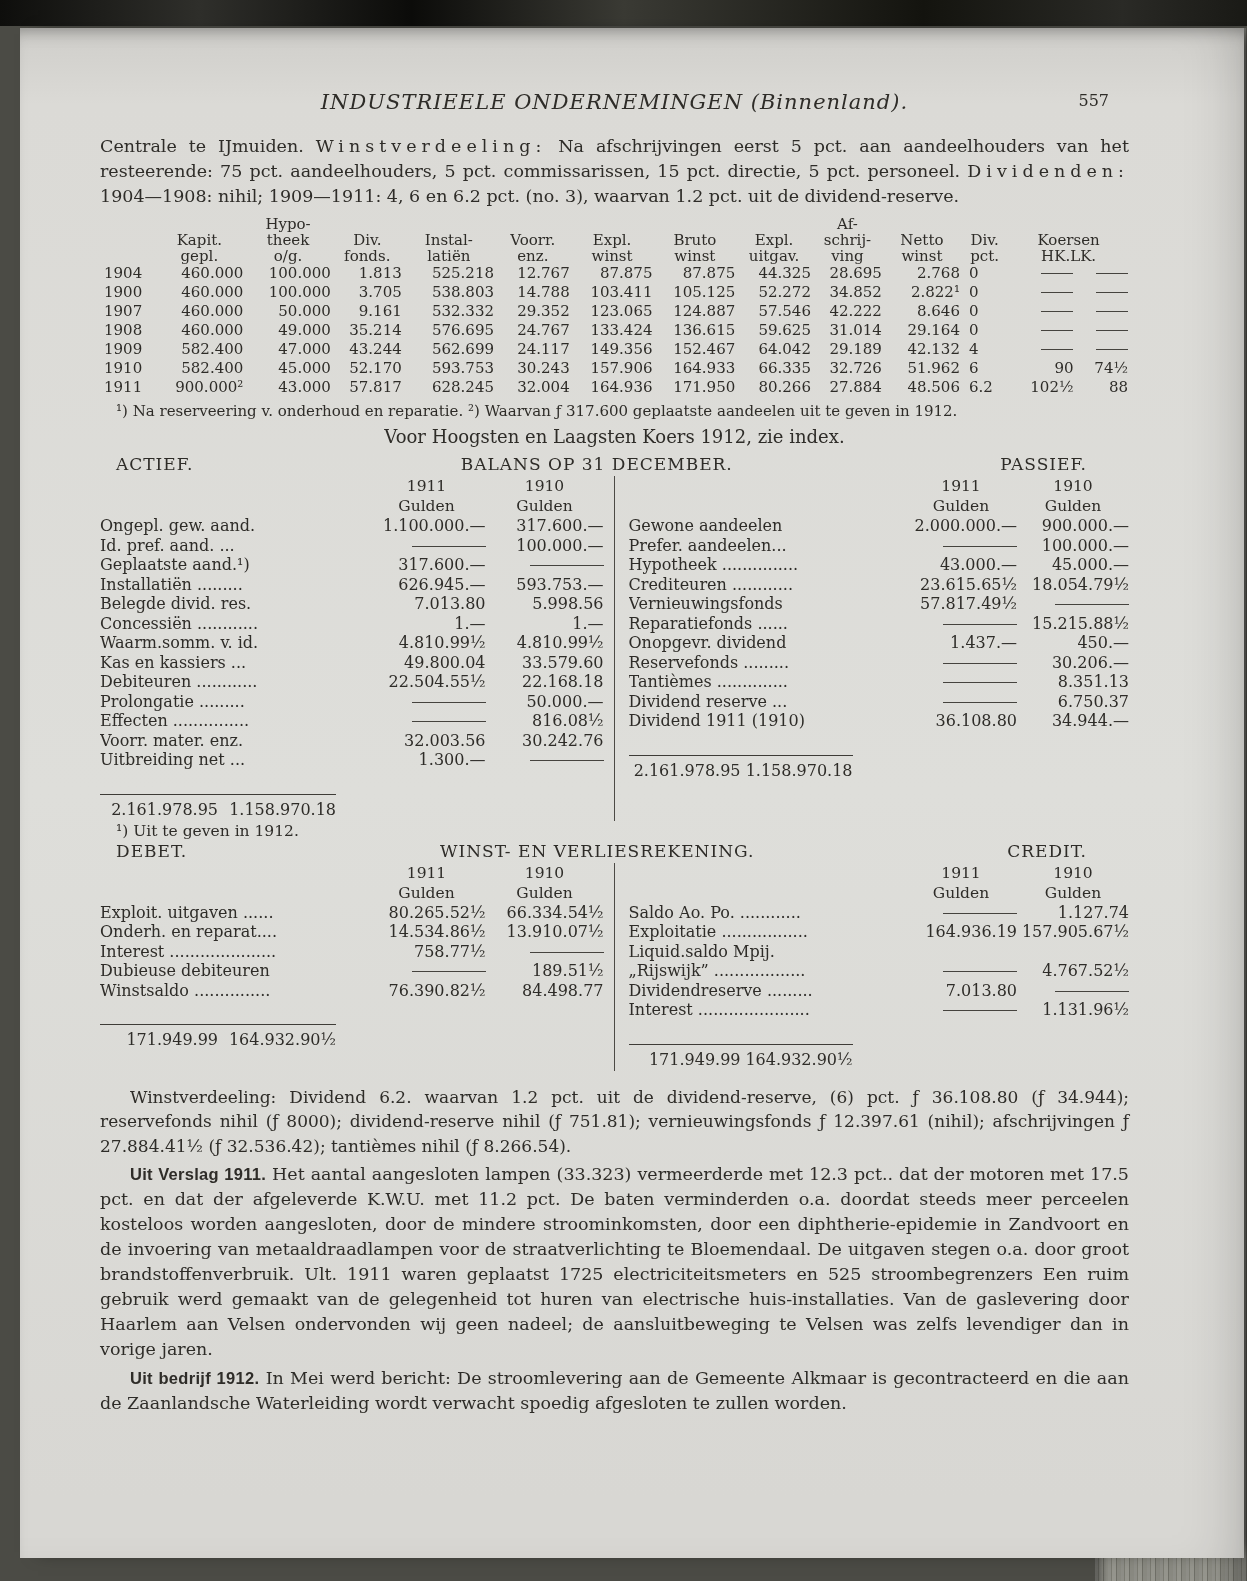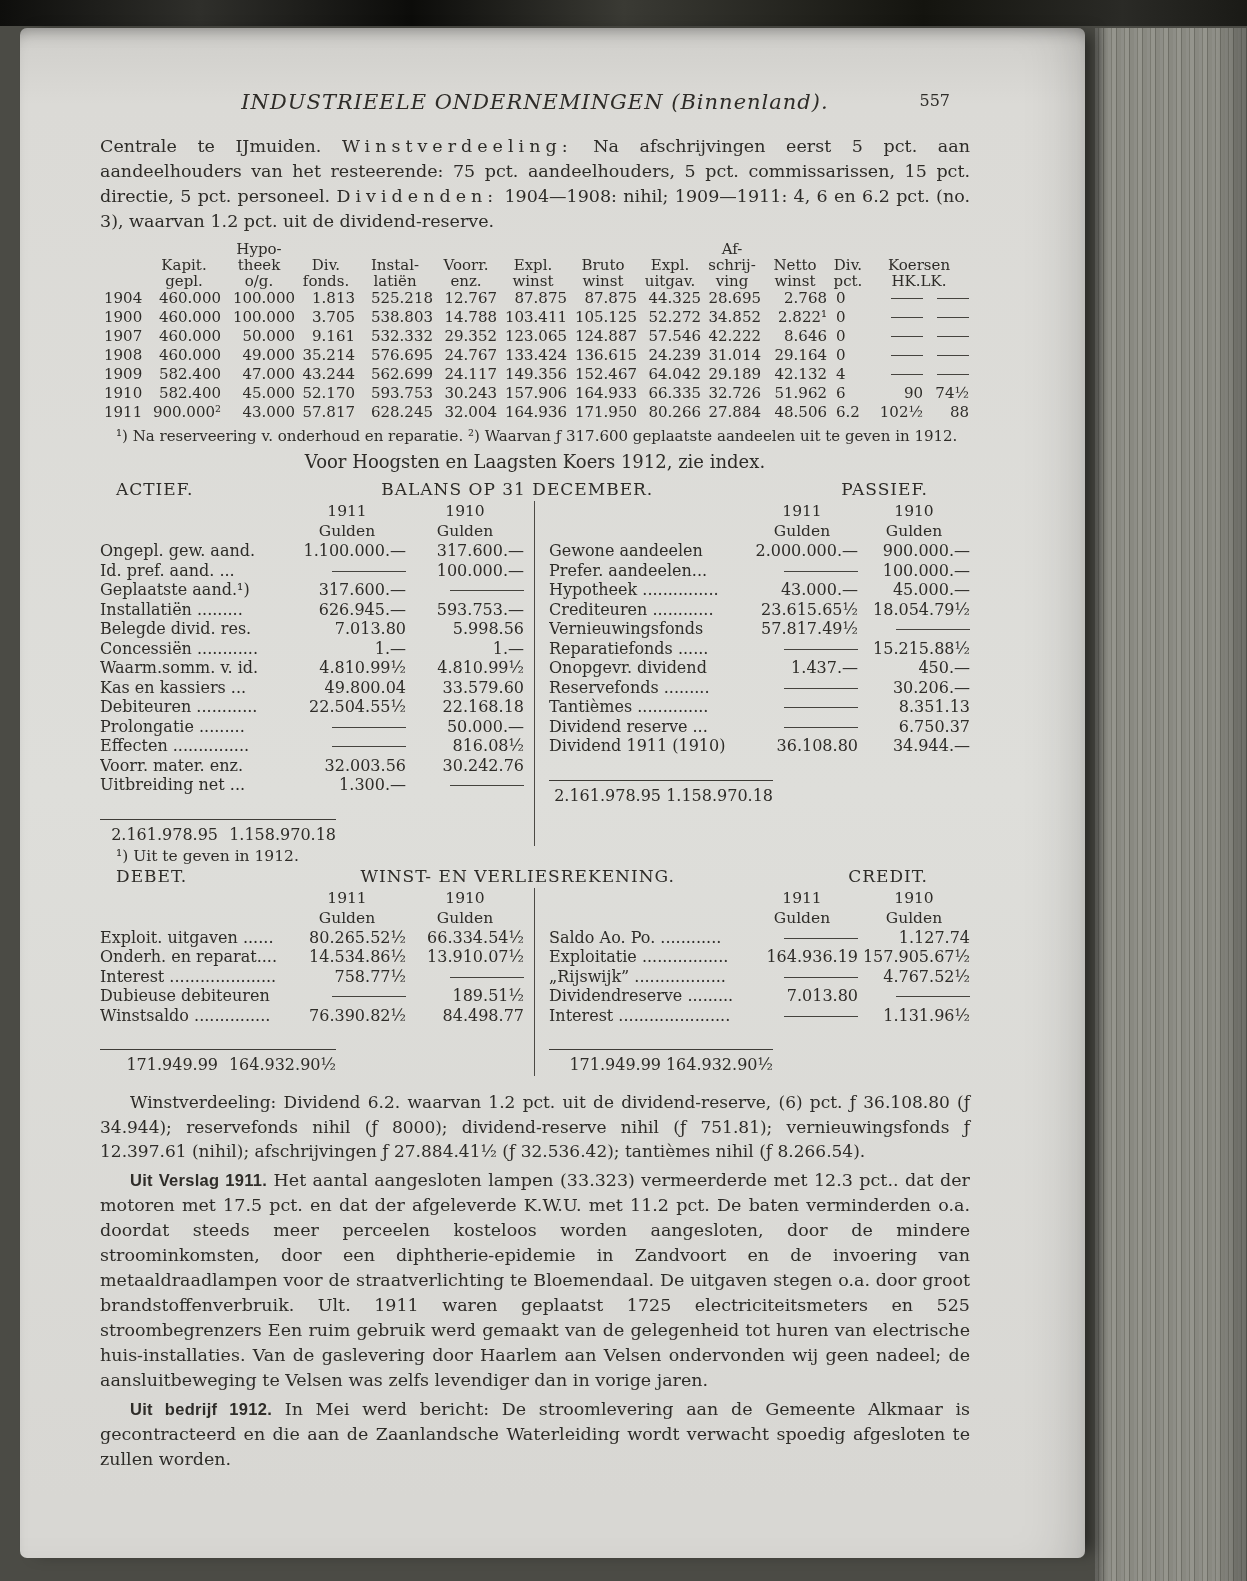--- a/index.html
+++ b/index.html
@@ -13,26 +13,25 @@
     position:absolute;top:0;left:0;width:1247px;height:26px;
     background:linear-gradient(90deg,#0e0e0c,#2f2f2b 16%,#0c0c0a 33%,#3a3a34 50%,#14140f 74%,#2a2a26 90%,#1a1a16);
   }
   .fore-edge{
     position:absolute;top:28px;right:0;width:152px;bottom:0;
     background:
       linear-gradient(to right, rgba(0,0,0,.30) 0 4px, rgba(0,0,0,0) 12px 78%, rgba(0,0,0,.28)),
       repeating-linear-gradient(to right,#8e8e87 0 3px,#7b7b72 3px 4px,#95958d 4px 8px,#6f6f67 8px 9px,#898981 9px 13px);
   }
   .page{
-    position:absolute;left:20px;top:28px;width:1065px;height:1530px;
+    position:absolute;left:20px;top:28px;width:1224px;height:1530px;
     background:linear-gradient(180deg,#cfceca,#dbdad6 5%,#dededa 50%,#d8d7d3 96%);
     box-shadow:12px 0 16px -6px rgba(0,0,0,.5), inset 0 12px 16px -10px rgba(0,0,0,.35), inset -40px 0 60px -40px rgba(0,0,0,.22);
     box-sizing:border-box;
     padding:62px 115px 0 80px;
-    border-radius:7px;
   }
   .page-head{position:relative;text-align:center;font-style:italic;font-size:21px;letter-spacing:1px;margin-bottom:20px;white-space:nowrap;}
   .page-num{position:absolute;right:20px;top:1px;font-style:normal;font-size:16px;letter-spacing:0;}
   p{margin:0;}
   .para{font-size:17.5px;line-height:25px;text-align:justify;}
   .intro{margin-bottom:7px;}
   .spaced{letter-spacing:5px;}
   .lead{font-family:"Liberation Sans",sans-serif;font-weight:bold;font-size:16.5px;letter-spacing:.3px;}
   .indent{text-indent:30px;}
 
@@ -166,21 +165,21 @@
         </tr>
         <tr>
           <td class="yr">1908</td>
           <td>460.000</td>
           <td>49.000</td>
           <td>35.214</td>
           <td>576.695</td>
           <td>24.767</td>
           <td>133.424</td>
           <td>136.615</td>
-          <td>24.239</td>
+          <td>59.625</td>
           <td>31.014</td>
           <td>29.164</td>
           <td class="pct">0</td>
           <td><span class="dash dash-s"></span></td>
           <td><span class="dash dash-s"></span></td>
         </tr>
         <tr>
           <td class="yr">1909</td>
           <td>582.400</td>
           <td>47.000</td>
@@ -467,20 +466,25 @@
             <span class="bs-label">Saldo Ao. Po. ............</span>
             <span class="bs-val"><span class="dash"></span></span>
             <span class="bs-val">1.127.74</span>
           </div>
           <div class="bs-row">
             <span class="bs-label">Exploitatie .................</span>
             <span class="bs-val">164.936.19</span>
             <span class="bs-val">157.905.67½</span>
           </div>
           <div class="bs-row">
+            <span class="bs-label">Liquid.saldo Mpij.</span>
+            <span class="bs-val"></span>
+            <span class="bs-val"></span>
+          </div>
+          <div class="bs-row">
             <span class="bs-label">„Rijswijk” ..................</span>
             <span class="bs-val"><span class="dash"></span></span>
             <span class="bs-val">4.767.52½</span>
           </div>
           <div class="bs-row">
             <span class="bs-label">Dividendreserve .........</span>
             <span class="bs-val">7.013.80</span>
             <span class="bs-val"><span class="dash"></span></span>
           </div>
           <div class="bs-row">

